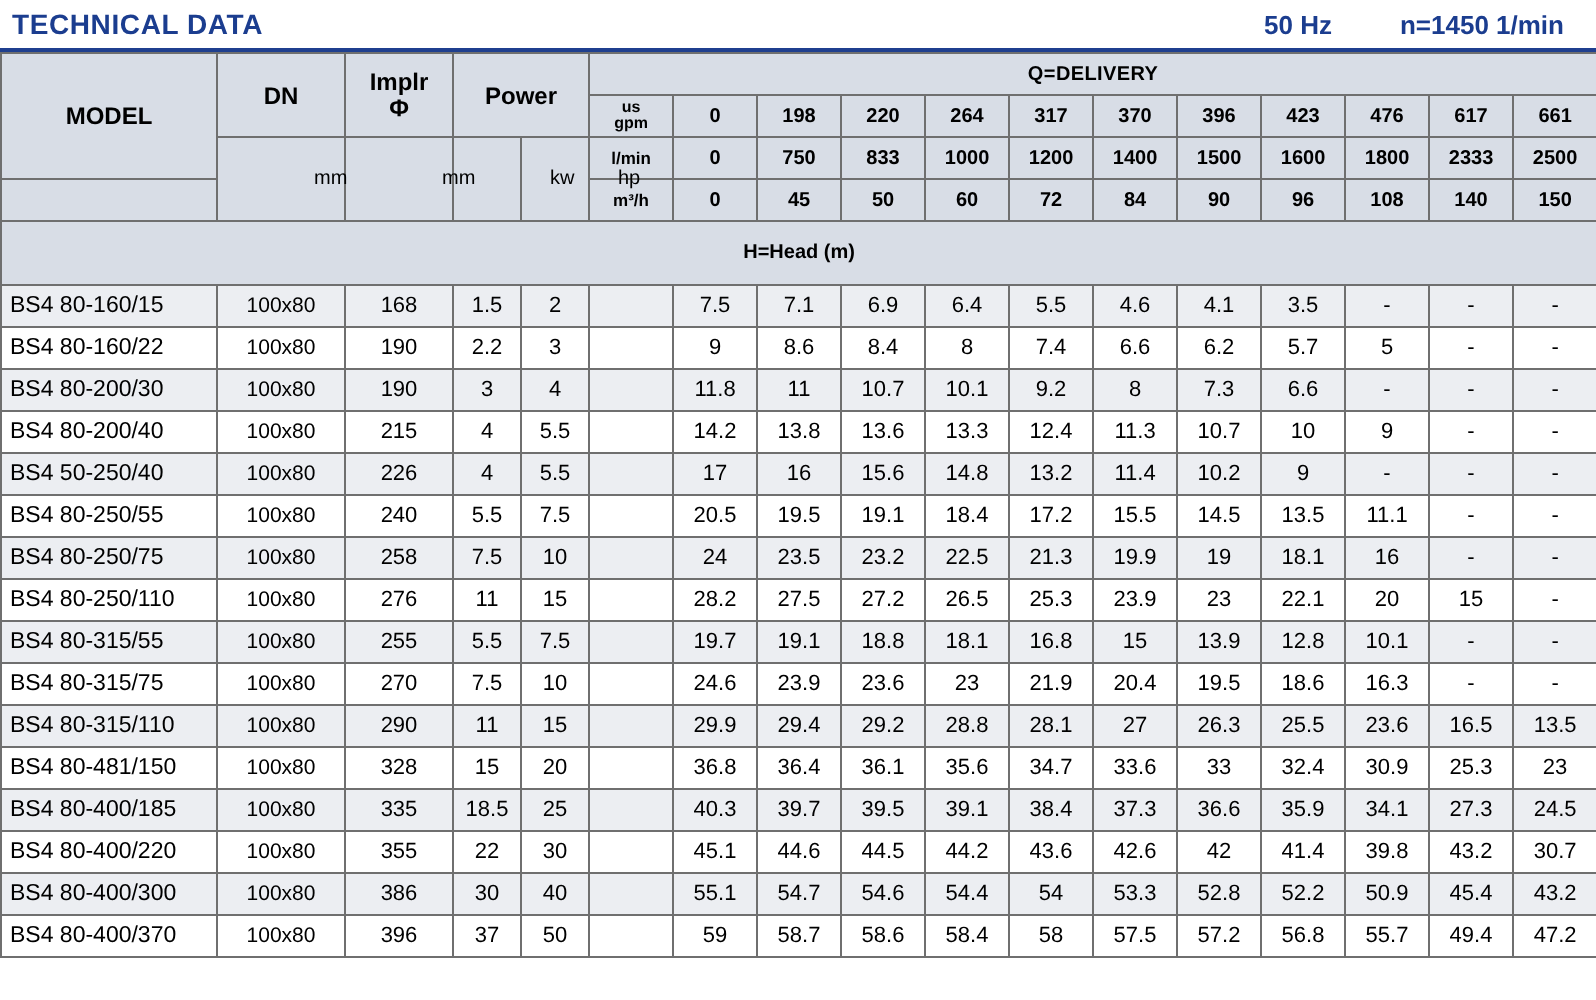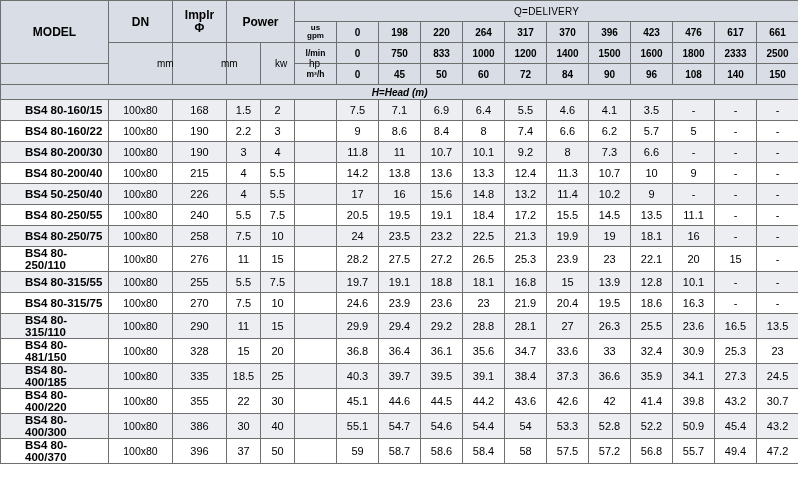--- a/index.html
+++ b/index.html
@@ -55,50 +55,56 @@
   }
   thead td{
     background:#d8dde6;
     font-weight:bold;
   }
   .hdr-model{font-size:12px;font-weight:bold;}
   .hdr-dn{font-size:12px;font-weight:bold;}
   .hdr-impl{font-size:12px;font-weight:bold;line-height:1.05;}
   .hdr-power{font-size:12px;font-weight:bold;}
   .unit{font-size:10px;font-weight:normal;padding-left:48px;}
-  .qdel{font-size:10px;font-weight:normal;letter-spacing:.2px;}
+  .qdel{font-size:10px;font-weight:bold;letter-spacing:.2px;}
   .headline{font-size:10px;font-weight:bold;}
   .u-small{font-size:8px;font-weight:bold;line-height:1.0;}
   .u-small2{font-size:8.5px;font-weight:bold;}
 
   tbody tr.odd td{background:#eceef2;}
   tbody tr.even td{background:#ffffff;}
   tbody td.model{
     text-align:left;
-    padding-left:24px;
-    font-weight:bold;
+    padding-left:4px;
+    font-weight:normal;
     font-size:11.5px;
   }
   tbody td.dn{font-size:10.5px;}
   tbody td.num{font-size:11px;}
 
   
   col.c-model{width:108px;}
   col.c-dn{width:64px;}
   col.c-impl{width:54px;}
   col.c-kw{width:34px;}
   col.c-hp{width:34px;}
   col.c-q{width:42px;}
   col.c-ql{width:42px;}
 </style>
 </head>
 <body>
 
 <div class="page">
 
+  <div class="titlebar">
+    <div class="title">TECHNICAL DATA</div>
+    <div class="titlespacer"></div>
+    <div class="hz">50 Hz</div>
+    <div class="rpm">n=1450 1/min</div>
+  </div>
 
   <table>
     <colgroup>
       <col class="c-model">
         <col class="c-dn">
         <col class="c-impl">
       <col class="c-kw">
         <col class="c-hp">
       <col class="c-ql">
       <col class="c-q">
@@ -169,21 +175,21 @@
         <td class="headline">72</td>
         <td class="headline">84</td>
         <td class="headline">90</td>
         <td class="headline">96</td>
         <td class="headline">108</td>
         <td class="headline">140</td>
         <td class="headline">150</td>
       </tr>
 
     <tr>
-          <td colspan="17" class="headline" style="height: 15px; font-style: italic;">H=Head (m)</td>
+          <td colspan="17" class="headline" style="height: 32px;">H=Head (m)</td>
         </tr>
       </thead>
     <tbody id="tbody">
         <tr class="odd">
           <td class="model">BS4 80-160/15</td>
           <td class="dn">100x80</td>
           <td class="num">168</td>
           <td class="num">1.5</td>
           <td class="num">2</td>
           <td style="border-right: 1px solid rgb(111, 111, 111);"></td>

